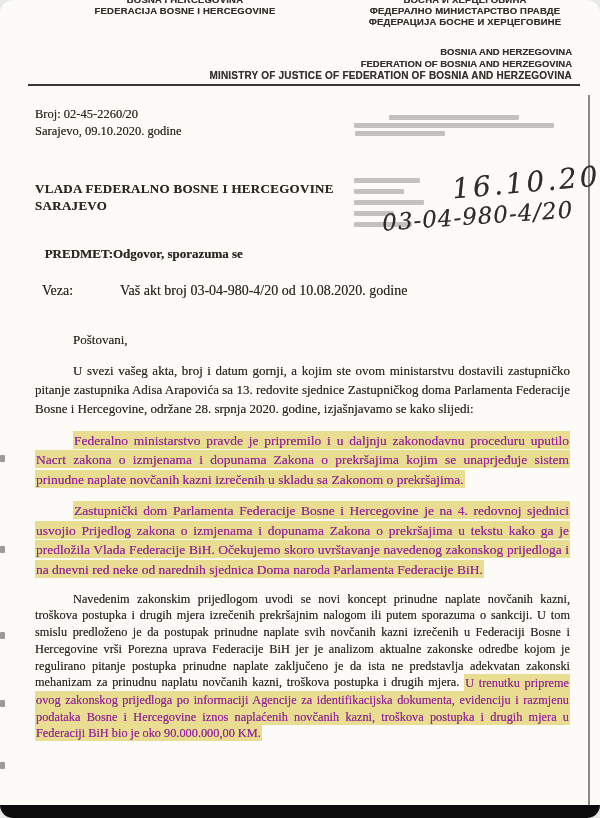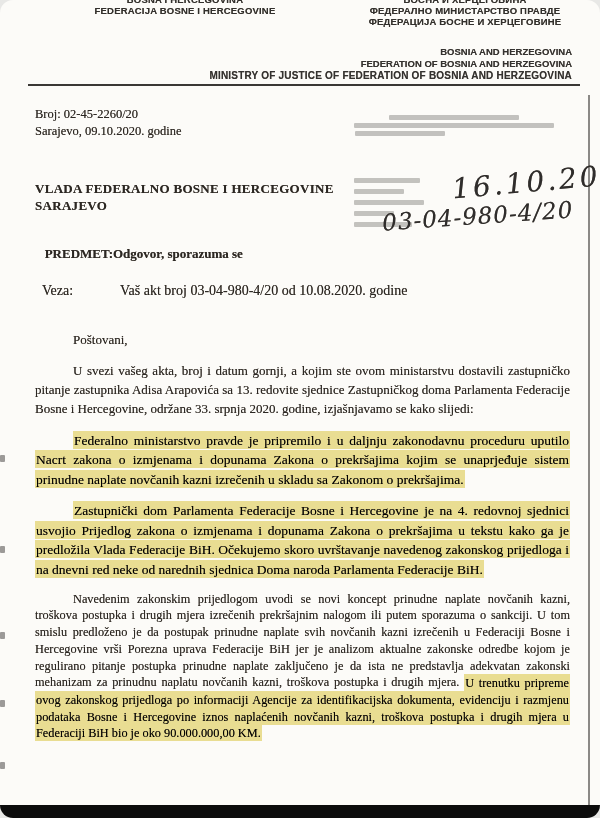--- a/index.html
+++ b/index.html
@@ -42,21 +42,21 @@
   .hand-date{top:166px;left:452px;font-size:28px;transform:rotate(-5deg);letter-spacing:3px;}
   .hand-ref{top:203px;left:382px;font-size:23px;transform:rotate(-4deg);letter-spacing:1px;}
 
   
   .body{position:absolute;top:330px;left:35px;width:535px;font-size:13px;line-height:19px;text-align:justify;}
   .body p{margin:0 0 0 0;text-indent:38px;}
   .body .salut{text-align:left;}
   .body .p-intro{margin-top:12px;}
   .body .p-hl{margin-top:12px;font-size:13.5px;line-height:19.5px;}
   .body .p-close{margin-top:12px;font-size:12.3px;line-height:16.8px;}
-  mark{background:#e9dd92;color:#000000;padding:1.5px 1px;
+  mark{background:#e9dd92;color:#a21caf;padding:1.5px 1px;
     -webkit-box-decoration-break:clone;box-decoration-break:clone;}
 
   
   .edge-right{position:absolute;top:95px;left:588px;width:2px;height:710px;background:rgba(45,43,40,.55);}
   .edge-bottom{position:absolute;left:0;bottom:0;width:600px;height:13px;background:#0c0c0c;}
   .speck{position:absolute;left:0;width:5px;height:7px;background:rgba(60,58,55,.5);border-radius:1px;}
 </style>
 </head>
 <body>
 
@@ -111,21 +111,21 @@
     <span>Odgovor, sporazuma se</span>
   </div>
 
   <div class="veza">
     <span class="lbl">Veza:</span>
     <span>Vaš akt broj 03-04-980-4/20 od 10.08.2020. godine</span>
   </div>
 
   <div class="body">
     <p class="salut">Poštovani,</p>
-    <p class="p-intro">U svezi vašeg akta, broj i datum gornji, a kojim ste ovom ministarstvu dostavili zastupničko pitanje zastupnika Adisa Arapovića sa 13. redovite sjednice Zastupničkog doma Parlamenta Federacije Bosne i Hercegovine, održane 33. srpnja 2020. godine, izjašnjavamo se kako slijedi:</p>
+    <p class="p-intro">U svezi vašeg akta, broj i datum gornji, a kojim ste ovom ministarstvu dostavili zastupničko pitanje zastupnika Adisa Arapovića sa 13. redovite sjednice Zastupničkog doma Parlamenta Federacije Bosne i Hercegovine, održane 28. srpnja 2020. godine, izjašnjavamo se kako slijedi:</p>
     <p class="p-hl"><mark>Federalno ministarstvo pravde je pripremilo i u daljnju zakonodavnu proceduru uputilo Nacrt zakona o izmjenama i dopunama Zakona o prekršajima kojim se unaprjeđuje sistem prinudne naplate novčanih kazni izrečenih u skladu sa Zakonom o prekršajima.</mark></p>
     <p class="p-hl"><mark>Zastupnički dom Parlamenta Federacije Bosne i Hercegovine je na 4. redovnoj sjednici usvojio Prijedlog zakona o izmjenama i dopunama Zakona o prekršajima u tekstu kako ga je predložila Vlada Federacije BiH. Očekujemo skoro uvrštavanje navedenog zakonskog prijedloga i na dnevni red neke od narednih sjednica Doma naroda Parlamenta Federacije BiH.</mark></p>
     <p class="p-close"><span>Navedenim zakonskim prijedlogom uvodi se novi koncept prinudne naplate novčanih kazni, troškova postupka i drugih mjera izrečenih prekršajnim nalogom ili putem sporazuma o sankciji. U tom smislu predloženo je da postupak prinudne naplate svih novčanih kazni izrečenih u Federaciji Bosne i Hercegovine vrši Porezna uprava Federacije BiH jer je analizom aktualne zakonske odredbe kojom je regulirano pitanje postupka prinudne naplate zaključeno je da ista ne predstavlja adekvatan zakonski mehanizam za prinudnu naplatu novčanih kazni, troškova postupka i drugih mjera. </span><mark>U trenutku pripreme ovog zakonskog prijedloga po informaciji Agencije za identifikacijska dokumenta, evidenciju i razmjenu podataka Bosne i Hercegovine iznos naplaćenih novčanih kazni, troškova postupka i drugih mjera u Federaciji BiH bio je oko 90.000.000,00 KM.</mark></p>
   </div>
 
   <div class="speck" style="top:455px"></div>
   <div class="speck" style="top:546px"></div>
   <div class="speck" style="top:632px"></div>
   <div class="speck" style="top:700px"></div>
   <div class="speck" style="top:762px"></div>

